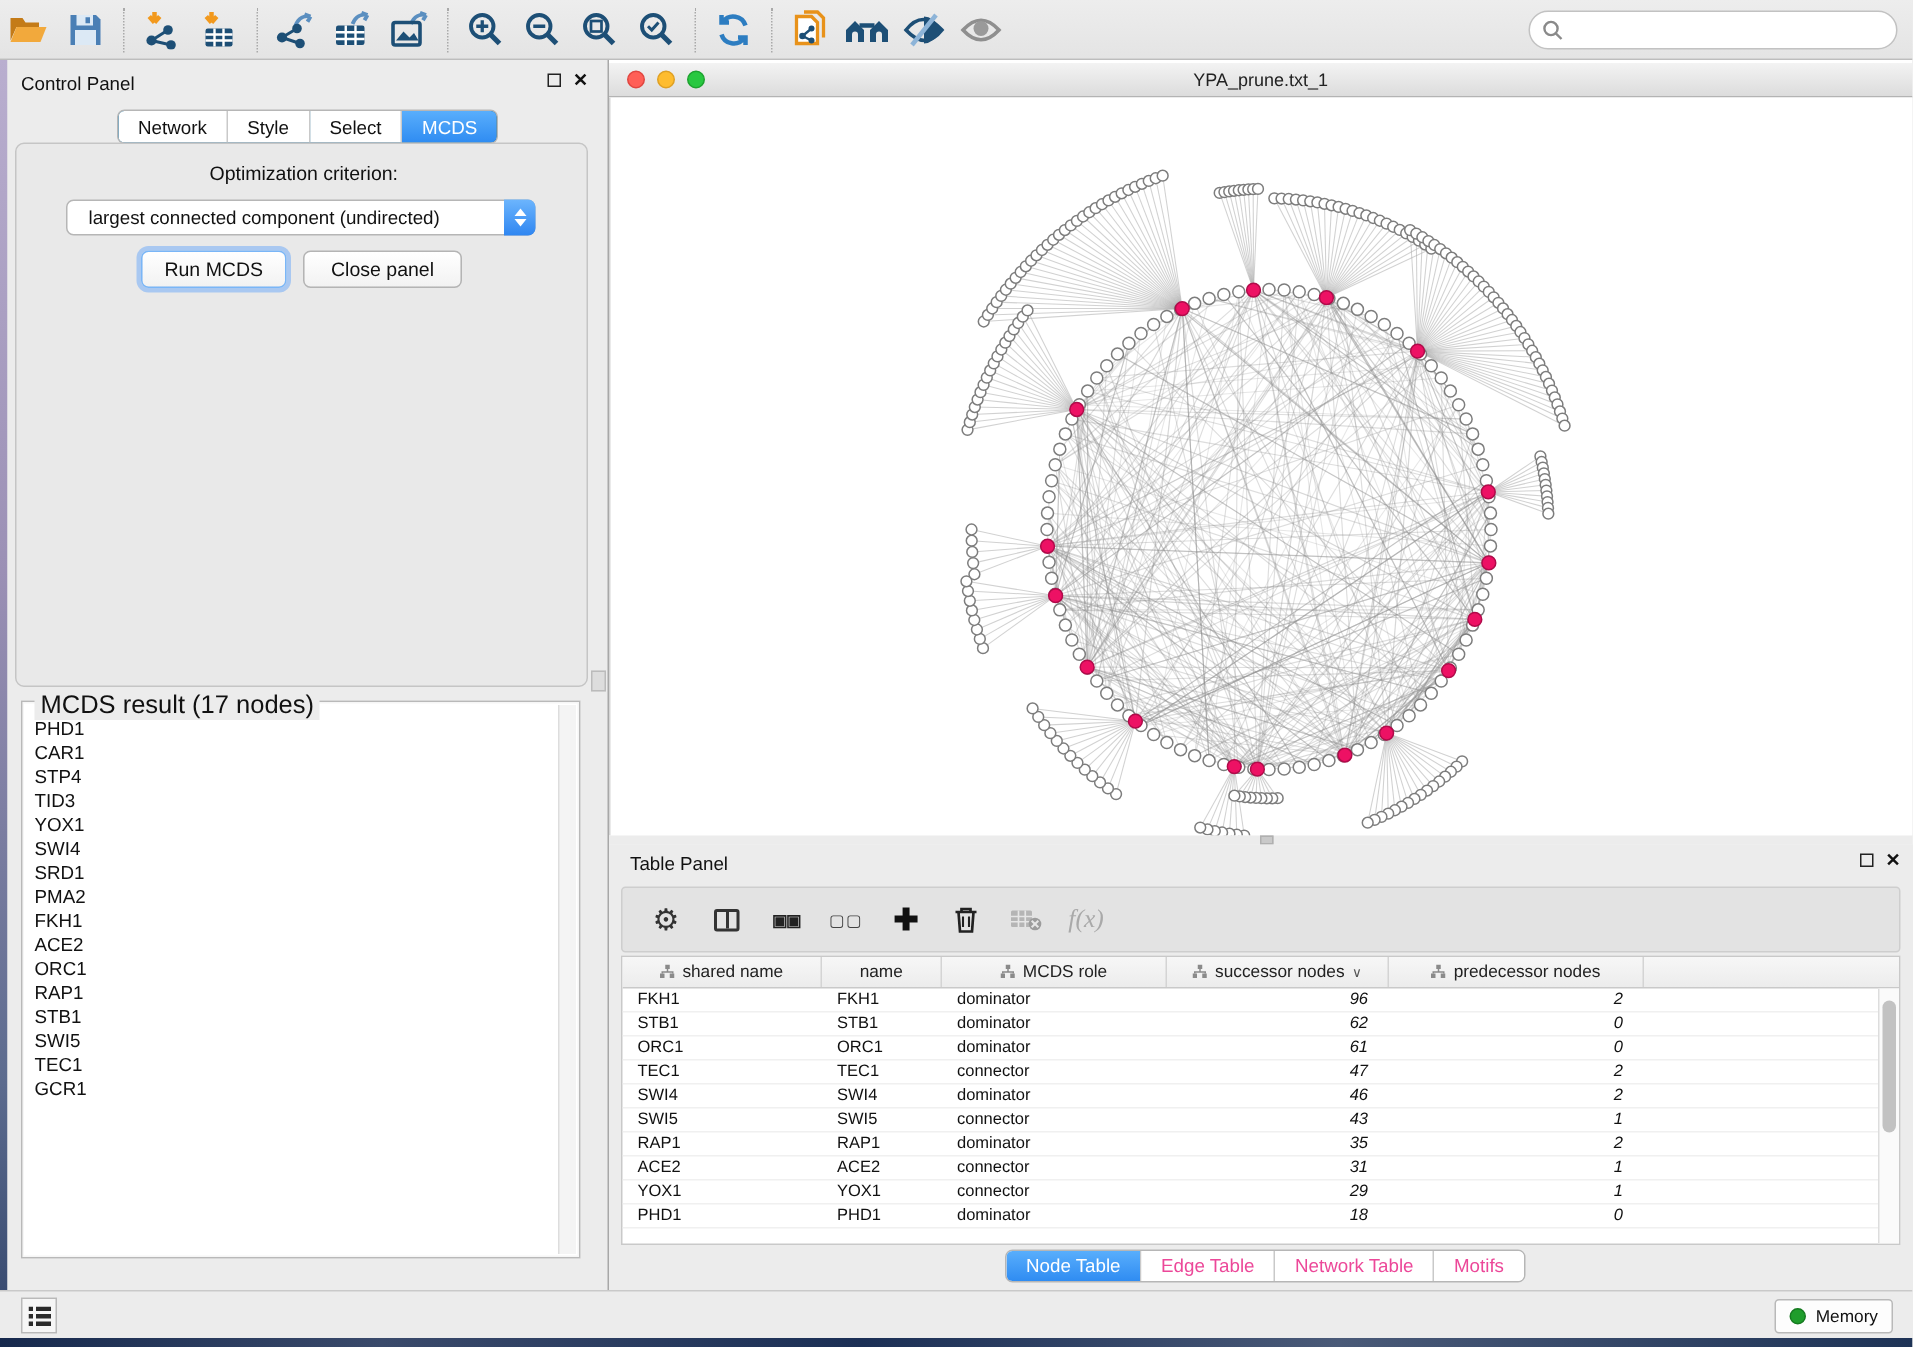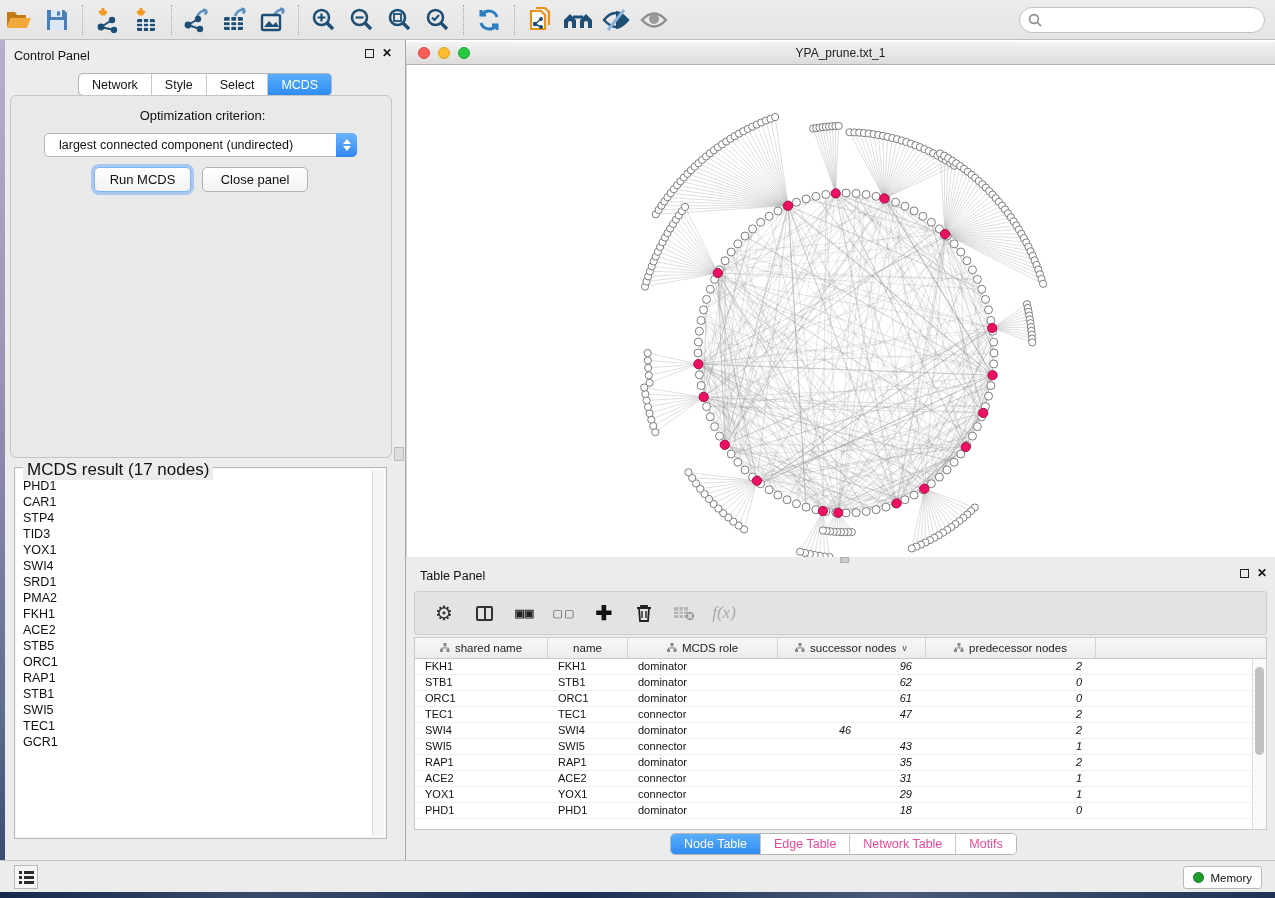--- a/index.html
+++ b/index.html
@@ -302,21 +302,20 @@
           <div class="list-item">PHD1</div>
           <div class="list-item">CAR1</div>
           <div class="list-item">STP4</div>
           <div class="list-item">TID3</div>
           <div class="list-item">YOX1</div>
           <div class="list-item">SWI4</div>
           <div class="list-item">SRD1</div>
           <div class="list-item">PMA2</div>
           <div class="list-item">FKH1</div>
           <div class="list-item">ACE2</div>
-          <div class="list-item">STB5</div>
           <div class="list-item">ORC1</div>
           <div class="list-item">RAP1</div>
           <div class="list-item">STB1</div>
           <div class="list-item">SWI5</div>
           <div class="list-item">TEC1</div>
           <div class="list-item">GCR1</div>
         </div>
       <div class="result-scroll"></div>
     </div>
   </div>
@@ -1342,21 +1341,21 @@
             <div class="td l" style="width: 133px;">TEC1</div>
             <div class="td l" style="width: 80px;">TEC1</div>
             <div class="td l" style="width: 150px;">connector</div>
             <div class="td r" style="width: 148px;">47</div>
             <div class="td r" style="width: 170px;">2</div>
           </div>
           <div class="tr">
             <div class="td l" style="width: 133px;">SWI4</div>
             <div class="td l" style="width: 80px;">SWI4</div>
             <div class="td l" style="width: 150px;">dominator</div>
-            <div class="td r" style="width: 148px; text-align: center;">46</div>
+            <div class="td r" style="width: 148px;">46</div>
             <div class="td r" style="width: 170px;">2</div>
           </div>
           <div class="tr">
             <div class="td l" style="width: 133px;">SWI5</div>
             <div class="td l" style="width: 80px;">SWI5</div>
             <div class="td l" style="width: 150px;">connector</div>
             <div class="td r" style="width: 148px;">43</div>
             <div class="td r" style="width: 170px;">1</div>
           </div>
           <div class="tr">

